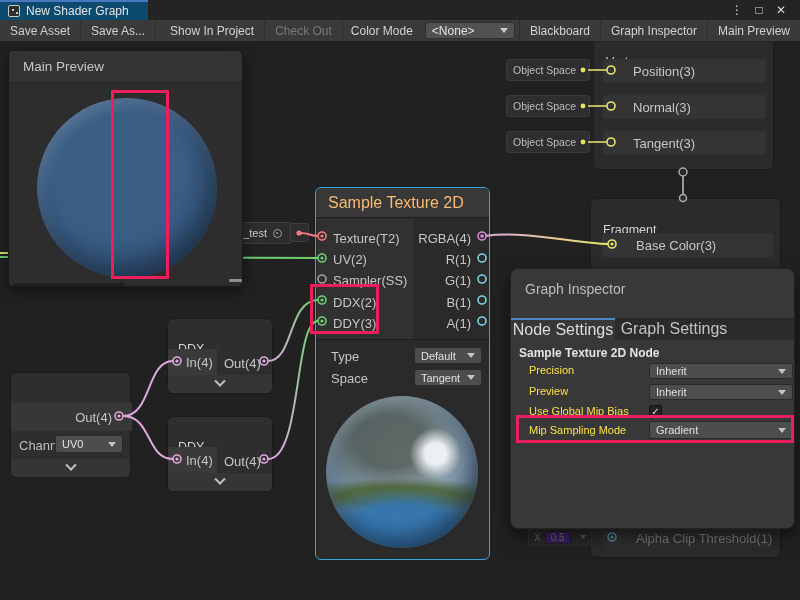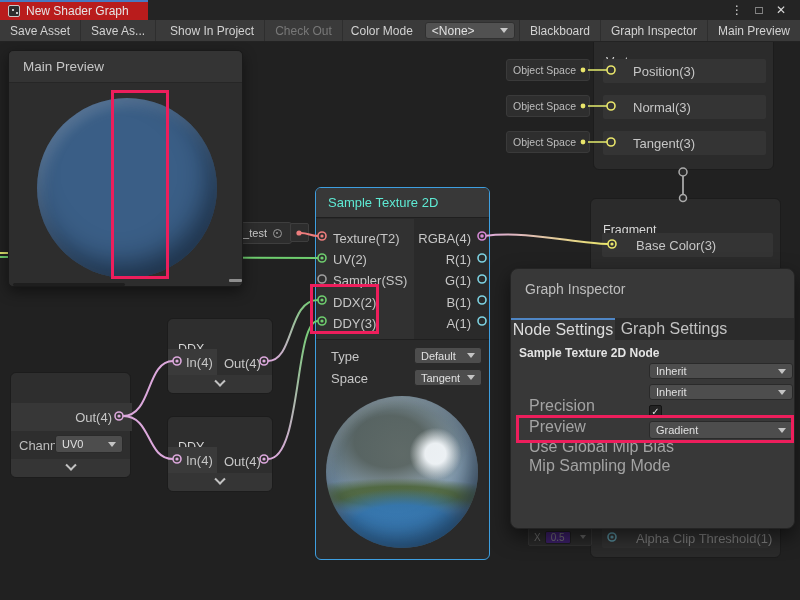--- a/index.html
+++ b/index.html
@@ -2,21 +2,21 @@
 <html><head>
 <meta charset="utf-8">
 <style>
   * { box-sizing: border-box; margin: 0; padding: 0; }
   html,body { width:800px; height:600px; background:#141414; }
   body { font-family:"Liberation Sans","DejaVu Sans",sans-serif; }
   #stage { position:relative; width:800px; height:600px; overflow:hidden; background:#212121; }
 
   
   #tabbar { position:absolute; left:0; top:0; width:800px; height:20px; background:#242424; z-index:10; }
-  #doc-tab { position:absolute; left:0; top:0; width:148px; height:20px; background:#b91c1c;
+  #doc-tab { position:absolute; left:0; top:0; width:148px; height:20px; background:#0c4a6e;
              border-top:2px solid #4879C0; display:flex; align-items:center; gap:6px; padding:0 8px; }
   #doc-tab .ticon { width:12px; height:12px; border:1.4px solid #C9C9C9; border-radius:2px; background:#2e2e2e;
     background-image: radial-gradient(circle 1.2px at 4px 4px,#C9C9C9 99%,transparent), radial-gradient(circle 1.2px at 8px 7px,#C9C9C9 99%,transparent); }
   #doc-tab .tlabel { font-size:12px; color:#E4E4E4; white-space:nowrap; }
   .winctl { position:absolute; top:0; height:20px; display:flex; align-items:center; justify-content:center; color:#D8D8D8; font-size:12px; width:20px; }
 
   
   #toolbar { position:absolute; left:0; top:20px; width:800px; height:22px; background:#3A3A3A; z-index:10;
              border-bottom:1px solid #232323; display:flex; align-items:stretch; font-size:12px; color:#D2D2D2; }
   .tbtn { display:flex; align-items:center; padding:0 10px; border-right:1px solid #2E2E2E; white-space:nowrap; }
@@ -63,32 +63,32 @@
 
   
   #inspector { position:absolute; left:510px; top:268px; width:285px; height:261px; background:#383838;
                border:1px solid #242424; border-radius:8px; z-index:5; box-shadow:0 8px 20px rgba(0,0,0,.55); }
   #inspector .ititle { position:absolute; left:14px; top:12px; font-size:14px; color:#BEBEBE; }
   #insp-tabs { position:absolute; left:0; top:49px; width:100%; height:22px; background:#2B2B2B; }
   .itab { position:absolute; top:0; height:22px; display:flex; align-items:center; justify-content:center; font-size:16px; }
   .itab.active { left:0; width:104px; background:#383838; border-top:2px solid #4F86C5; color:#DCDCDC; }
   .itab.inactive { left:104px; width:118px; color:#C2C2C2; }
   .isec { position:absolute; left:8px; top:77px; font-size:12px; font-weight:bold; color:#E4E4E4; white-space:nowrap; }
-  .ilabel { position:absolute; left:18px; font-size:16px; color:#a3a3a3; white-space:nowrap;margin-top:33px; }
+  .ilabel { position:absolute; left:18px; font-size:11px; color:#fde047; white-space:nowrap; }
   .ictl { left:138px; width:144px; height:16px; }
   .icheck { position:absolute; left:138px; width:13px; height:13px; background:#232323; border:1px solid #131313; border-radius:2px;
             display:flex; align-items:center; justify-content:center; color:#DCDCDC; font-size:10px; line-height:1; }
 
   
   .hl { position:absolute; border:3px solid #ED1E5C; z-index:6; }
 
   
   #st-node { left:315px; top:187px; width:175px; height:373px; border:1.5px solid #3E9FE0; background:#2A2A2A; }
   #st-node .sthead { height:30px; background:#383838; border-radius:5px 5px 0 0; border-bottom:1px solid #1F1F1F;
-                     display:flex; align-items:center; padding:0 12px; font-size:13px; color:#5eead4; }
+                     display:flex; align-items:center; padding:0 12px; font-size:16px; color:#fdba74; }
   #st-incol { position:absolute; left:1px; top:31px; width:97px; height:120px; background:#313131; }
   #st-div { position:absolute; left:0; right:0; top:151px; height:1px; background:#1F1F1F; }
   #st-preview { position:absolute; left:10px; top:208px; width:152px; height:152px; border-radius:50%;
     background:
       radial-gradient(ellipse 58% 24% at 50% 85%, rgba(52,118,176,.95) 0 55%, rgba(52,118,176,0) 100%),
       radial-gradient(ellipse 70% 12% at 48% 66%, rgba(74,98,52,.85) 0 55%, rgba(74,98,52,0) 100%),
       radial-gradient(circle 26px at 72% 38%, rgba(242,246,249,.95) 0 40%, rgba(242,246,249,0) 100%),
       radial-gradient(ellipse 52% 38% at 42% 30%, rgba(74,84,78,.8) 0 45%, rgba(74,84,78,0) 100%),
       radial-gradient(circle at 50% 38%, #B3C2CD 0%, #8CA2B3 40%, #5E7B94 70%, #394F66 95%);
     background-color:#6B8096;

